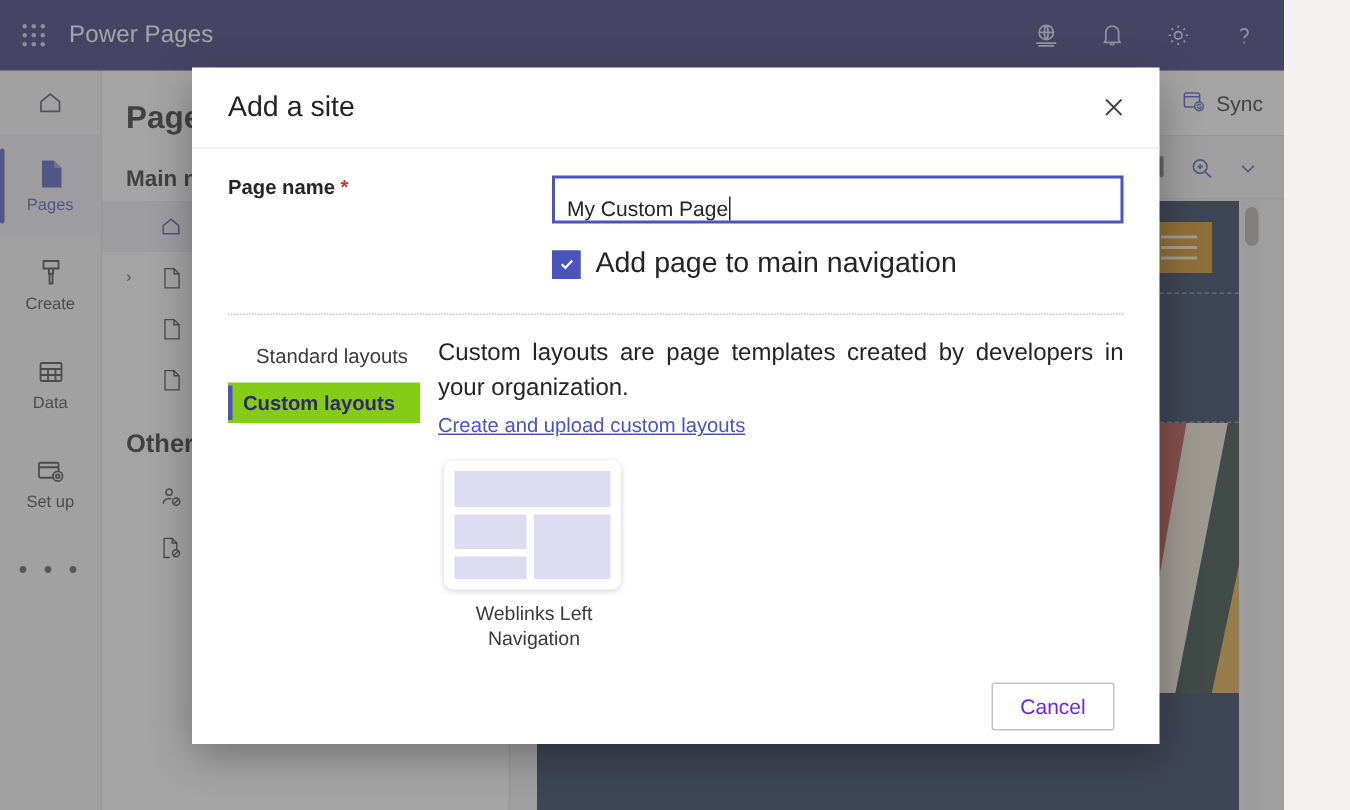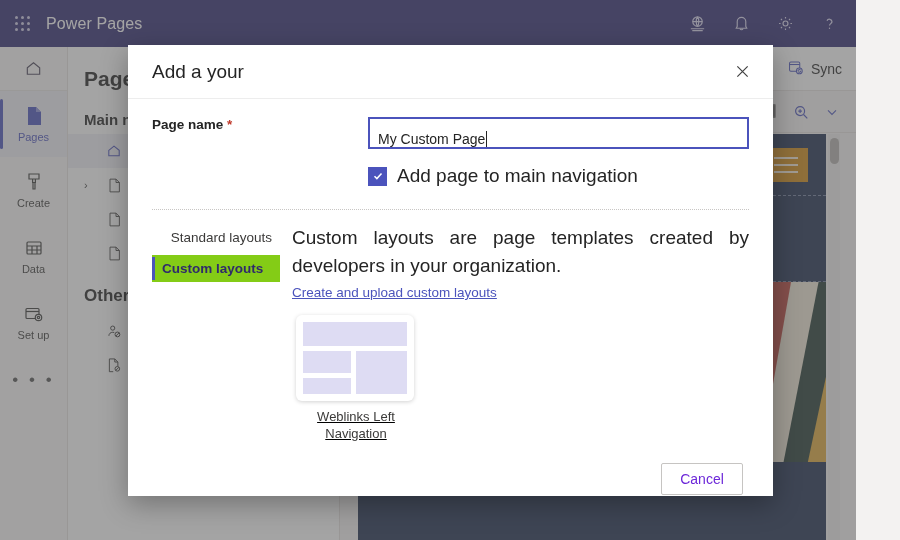--- a/index.html
+++ b/index.html
@@ -145,24 +145,24 @@
   .tabs { width: 128px; flex: none; }
   .tab {
     position: relative; padding: 6px 8px 6px 10px; font-size: 13.5px; color: #3b3a39;
     cursor: pointer; text-align: right; margin-bottom: 4px;
   }
   .tab.sel { background: #84cc16; color: #2f2a6b; font-weight: 700; text-align: left; }
   .tab.sel::before {
     content: ""; position: absolute; left: 0; top: 2px; bottom: 2px; width: 3px; background: #4b53bc;
   }
   .tab-panel { flex: 1; padding-left: 12px; }
-  .panel-desc { font-size: 19px; color: #242424; line-height: 1.45; text-align: justify; }
+  .panel-desc { font-size: 16px; color: #242424; line-height: 1.45; text-align: justify; }
   .panel-link { display: inline-block; margin-top: 6px; font-size: 13.5px; color: #4b53bc; text-decoration: underline; cursor: pointer; }
 
-  .layout-grid { margin-top: 14px; display: flex; gap: 16px; padding-left: 4px; text-decoration: underline; }
+  .layout-grid { margin-top: 14px; display: flex; gap: 16px; padding-left: 4px; }
   .layout-card { width: 120px; cursor: pointer; }
   .thumb {
     width: 118px; height: 86px; background: #ffffff; border-radius: 6px;
     box-shadow: 0 1px 4px rgba(0,0,0,.18); padding: 7px;
     display: flex; flex-direction: column; gap: 5px;
   }
   .th-head { height: 24px; background: #dedcf3; }
   .th-bottom { flex: 1; display: flex; gap: 5px; }
   .th-left { width: 46%; display: flex; flex-direction: column; gap: 5px; }
   .th-l1 { flex: 1.4; background: #dedcf3; }
@@ -440,21 +440,21 @@
       <div class="scrollbar-v">
         <div class="scroll-thumb"></div>
       </div>
     </div>
   </div>
 
   <div class="overlay"></div>
 
   <div class="dialog">
     <div class="dlg-head">
-      <div class="dlg-title">Add a your</div>
+      <div class="dlg-title">Add a site</div>
       <div class="dlg-close">
         <svg width="15" height="15" viewBox="0 0 16 16" fill="none" stroke="#424242" stroke-width="1.3">
           <path d="M2.5 2.5l11 11M13.5 2.5l-11 11"></path>
         </svg>
       </div>
     </div>
 
     <div class="dlg-body">
       <div class="form-row">
         <div class="form-left">

